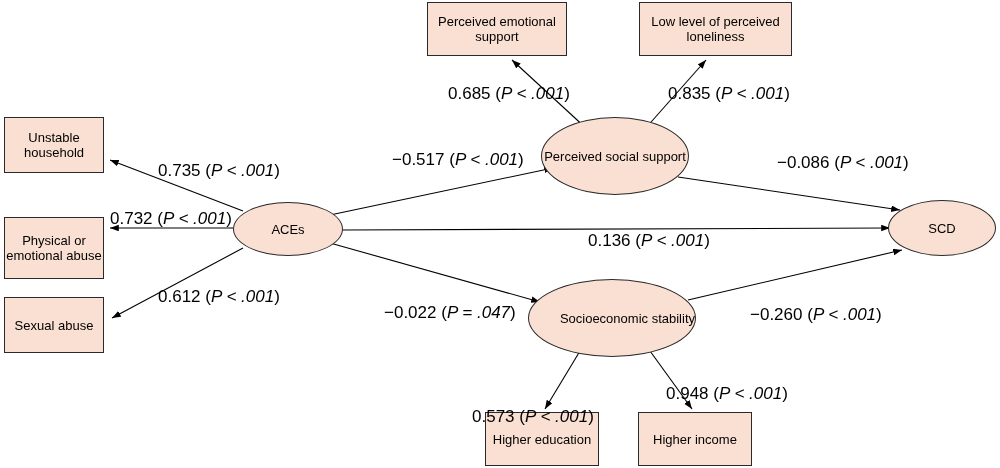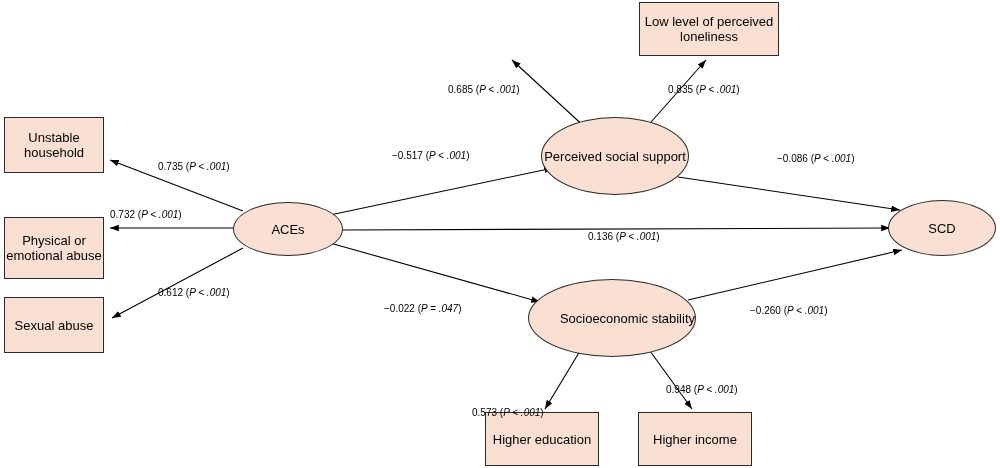--- a/index.html
+++ b/index.html
@@ -38,21 +38,21 @@
     color: #000000;
   }
   .node.rect {
     border-radius: 0;
   }
   .node.ellipse {
     border-radius: 50%;
   }
   .edge-label {
     position: absolute;
-    font-size: 10px;
+    font-size: 17px;
     color: #000000;
     white-space: nowrap;
     background: transparent;
   }
   .edge-label i {
     font-style: italic;
   }
 </style>
 </head>
 <body>
@@ -100,22 +100,25 @@
   </div>
 
   <div class="node rect" style="left:4px; top:297px; width:100px; height:56px;">
     <span>Sexual abuse</span>
   </div>
 
   <div class="node ellipse" style="left:233px; top:202px; width:110px; height:54px;">
     <span>ACEs</span>
   </div>
 
-
-  <div class="node rect" style="left:639px; top:2px; width:140px; height:54px;">
+  <div class="node rect" style="left:427px; top:2px; width:140px; height:54px;">
+    <span>Perceived emotional support</span>
+  </div>
+
+  <div class="node rect" style="left:639px; top:2px; width:153px; height:54px;">
     <span>Low level of perceived loneliness</span>
   </div>
 
   <div class="node ellipse" style="left:541px; top:117px; width:148px; height:78px;">
     <span>Perceived social support</span>
   </div>
 
   <div class="node ellipse" style="left:528px; top:279px; width:168px; height:78px;justify-content:flex-end;">
     <span>Socioeconomic stability</span>
   </div>

